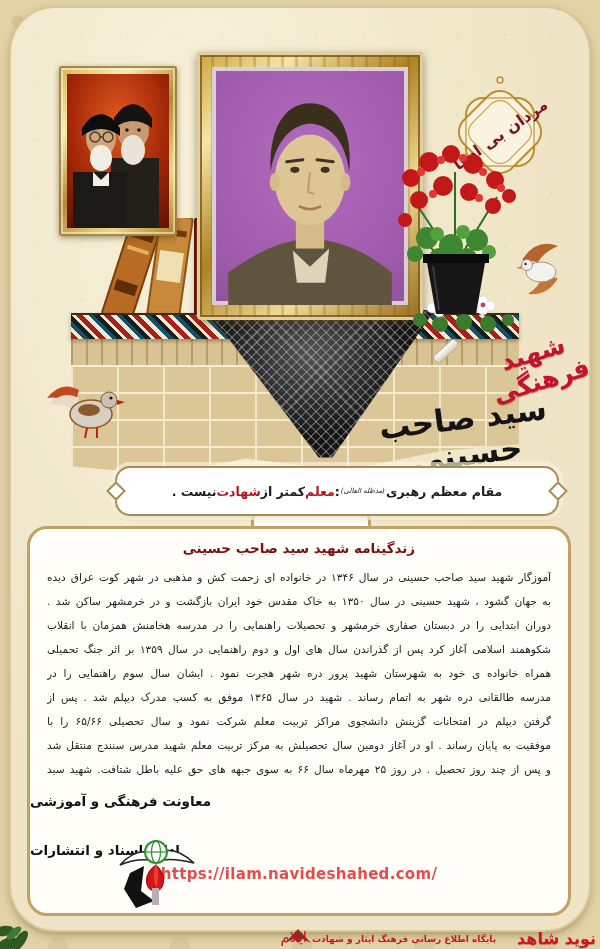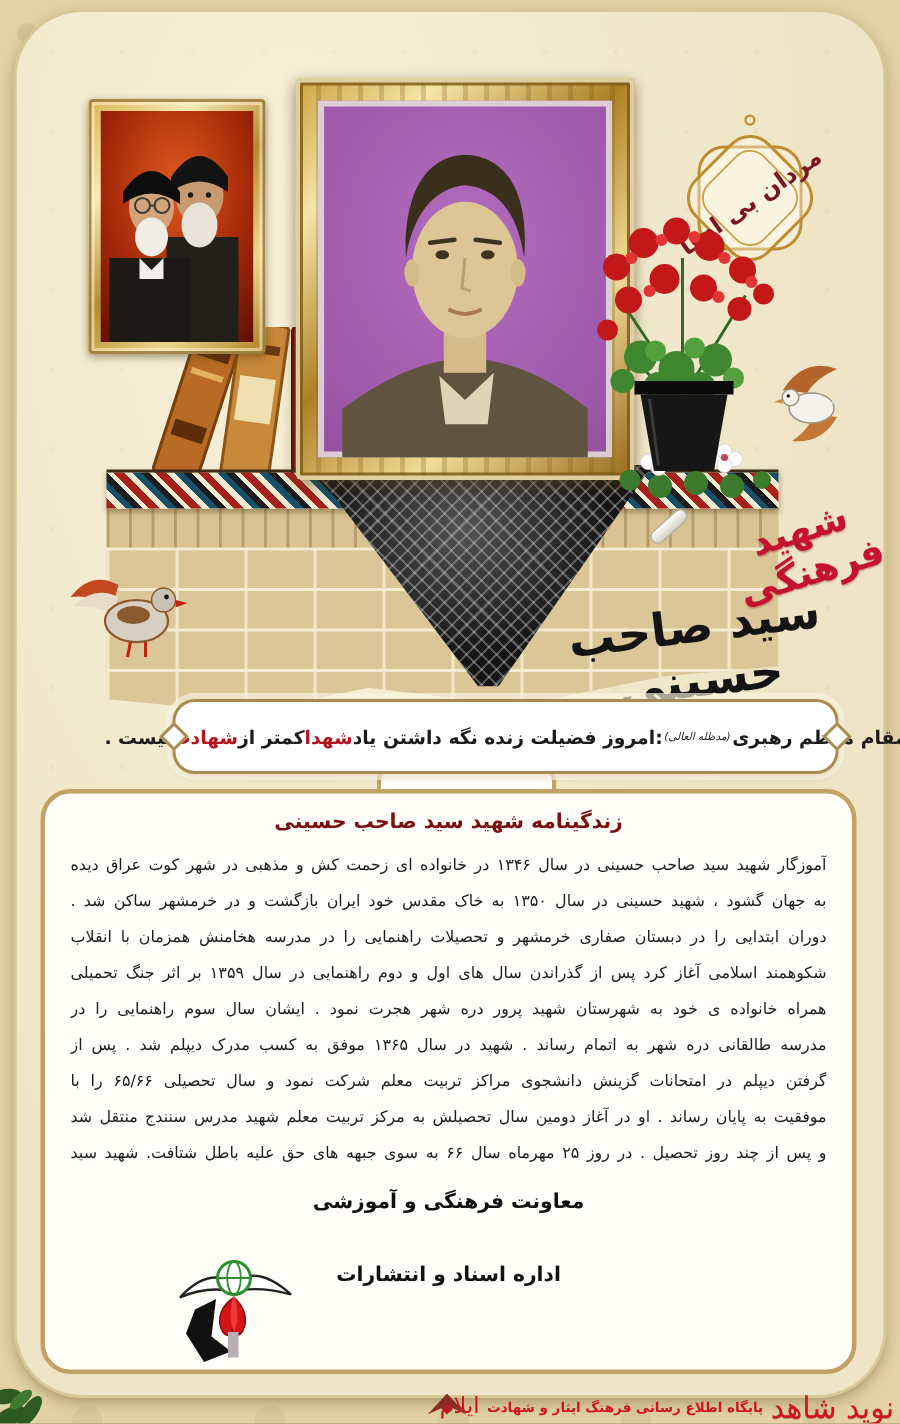--- a/index.html
+++ b/index.html
@@ -117,30 +117,30 @@
   .panel{
     position:absolute;left:16px;top:518px;width:544px;height:390px;z-index:7;
     background:#fffef9;border:3px solid #c2a264;border-radius:20px;
   }
   .bio-title{margin-top:11px;text-align:center;color:#7b1013;font-weight:bold;font-size:13.5px;direction:rtl;}
   .bio-text{
     direction:rtl;text-align:justify;text-align-last:center;
     margin:9px 17px 0;font-size:10.6px;line-height:24px;color:#1d1d1d;
     height:212px;overflow:hidden;word-spacing:1.5px;
   }
-  .dept1,.dept2{position:absolute;width:100%;text-align:center;font-weight:bold;font-size:13.5px;direction:rtl;color:#111;}
+  .dept1,.dept2{position:absolute;width:100%;text-align:left;font-weight:bold;font-size:13.5px;direction:rtl;color:#111;}
   .dept1{top:264px;} .dept2{top:313px;}
   .url{position:absolute;top:336px;width:100%;text-align:center;font-size:15px;font-weight:bold;color:#e34d4d;letter-spacing:.3px;direction:ltr;}
   .logo{position:absolute;left:80px;top:310px;width:92px;height:74px;}
   
   .branding{
     position:absolute;right:4px;bottom:3px;z-index:9;display:flex;align-items:flex-end;gap:5px;
     direction:rtl;color:#cf1420;
   }
-  .logotype{font-weight:normal;font-size:20px;line-height:15px;text-shadow:0 1px 0 rgba(120,0,10,.3);}
+  .logotype{font-weight:bold;font-size:16px;line-height:15px;text-shadow:0 1px 0 rgba(120,0,10,.3);margin-left:16px;}
   .caption{font-size:9px;font-weight:bold;padding-bottom:2px;margin-top:36px;}
   .region{font-size:15px;font-weight:normal;}
   .bow{
     position:absolute;left:274px;top:921px;width:26px;height:14px;z-index:7;
     background:#7d1414;clip-path:polygon(50% 0,100% 100%,65% 70%,50% 100%,35% 70%,0 100%);opacity:.85;
   }
 </style>
 </head>
 <body>
 
@@ -344,34 +344,34 @@
       </svg>
     </div>
 
     <div class="red-callig">شهید فرهنگی</div>
     <div class="name-callig">سید صاحب حسینی</div>
 
     <div class="quote">
       <span>مقام معظم رهبری</span>
         <sup>(مدظله العالی)</sup>
         <span> : </span>
-        <span>امروز فضیلت زنده نگه داشتن یاد </span>
-        <span class="hl">شهدا</span>
+        <span class="hl">معلم</span>
         <span> کمتر از </span>
         <span class="hl">شهادت</span>
         <span> نیست .</span>
     </div>
 
     <div class="tab"></div>
     <div class="panel">
       <div class="bio-title">زندگینامه شهید سید صاحب حسینی</div>
       <div class="bio-text">آموزگار شهید سید صاحب حسینی در سال ۱۳۴۶ در خانواده ای زحمت کش و مذهبی در شهر کوت عراق دیده به جهان گشود ، شهید حسینی در سال ۱۳۵۰ به خاک مقدس خود ایران بازگشت و در خرمشهر ساکن شد . دوران ابتدایی را در دبستان صفاری خرمشهر و تحصیلات راهنمایی را در مدرسه هخامنش همزمان با انقلاب شکوهمند اسلامی آغاز کرد پس از گذراندن سال های اول و دوم راهنمایی در سال ۱۳۵۹ بر اثر جنگ تحمیلی همراه خانواده ی خود به شهرستان شهید پرور دره شهر هجرت نمود . ایشان سال سوم راهنمایی را در مدرسه طالقانی دره شهر به اتمام رساند . شهید در سال ۱۳۶۵ موفق به کسب مدرک دیپلم شد . پس از گرفتن دیپلم در امتحانات گزینش دانشجوی مراکز تربیت معلم شرکت نمود و سال تحصیلی ۶۵/۶۶ را با موفقیت به پایان رساند . او در آغاز دومین سال تحصیلش به مرکز تربیت معلم شهید مدرس سنندج منتقل شد و پس از چند روز تحصیل . در روز ۲۵ مهرماه سال ۶۶ به سوی جبهه های حق علیه باطل شتافت. شهید سید صاحب حسینی در روز شنبه ۶۶/۹/۲۰ در جبهه ی مهران مجروح و در روز یکشنبه به فیض شهادت نائل گردید و به لقاءالله پیوست .</div>
 
       <div class="dept1">معاونت فرهنگی و آموزشی</div>
       <div class="dept2">اداره اسناد و انتشارات</div>
+      <div class="url">https://ilam.navideshahed.com/</div>
 
       <div class="logo">
         <svg viewBox="0 0 92 74" preserveAspectRatio="none">
           <path d="M10,26 Q28,6 46,16 Q62,4 84,24 Q62,18 46,22 Q28,18 10,26 Z" fill="#ffffff" stroke="#222" stroke-width="1.5"></path>
           <circle cx="46" cy="13" r="11" fill="#ffffff" stroke="#2d8f2d" stroke-width="2"></circle>
           <ellipse cx="46" cy="13" rx="4.5" ry="11" fill="none" stroke="#2d8f2d" stroke-width="1.2"></ellipse>
           <line x1="35" y1="13" x2="57" y2="13" stroke="#2d8f2d" stroke-width="1.2"></line>
           <path d="M20,34 L34,27 L31,52 L44,62 L26,69 L14,50 Z" fill="#111111"></path>
           <path d="M46,26 C38,31 34,40 38,48 C41,53 45,52 45,46 C45,52 49,53 52,48 C56,40 52,31 46,26 Z" fill="#d41515" stroke="#8e0808" stroke-width="1"></path>
           <path d="M46,24 C43,33 43,42 46,49 C49,42 49,33 46,24 Z" fill="#ef3a3a"></path>

